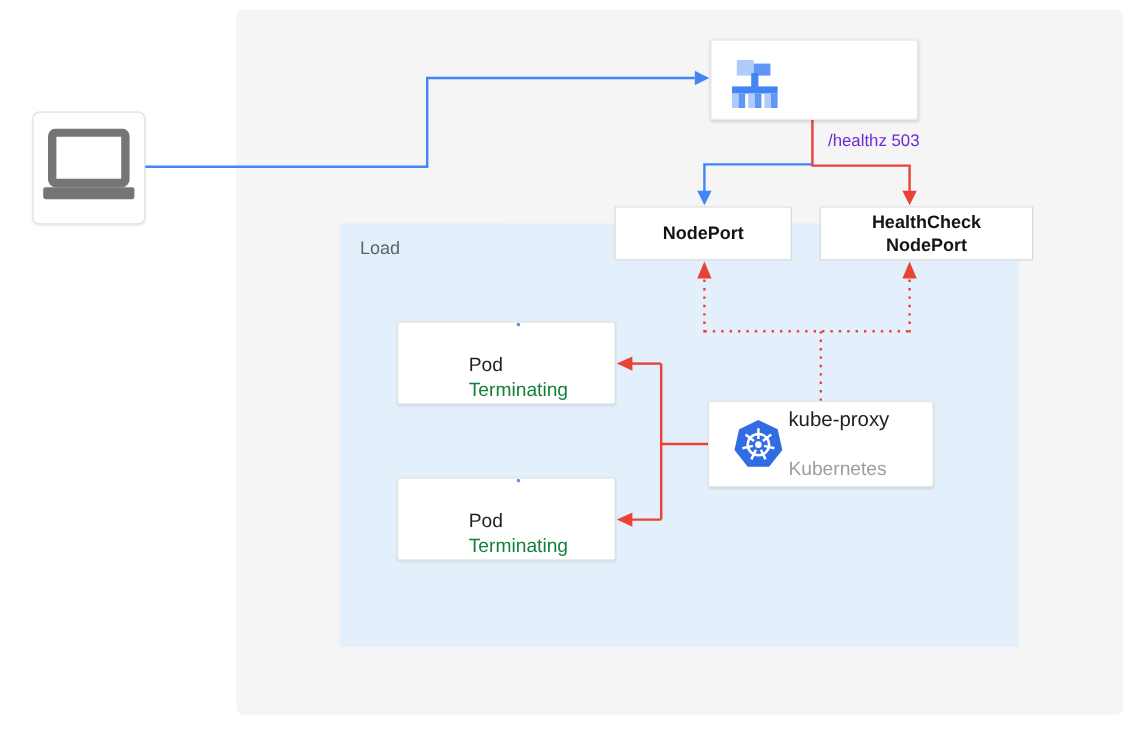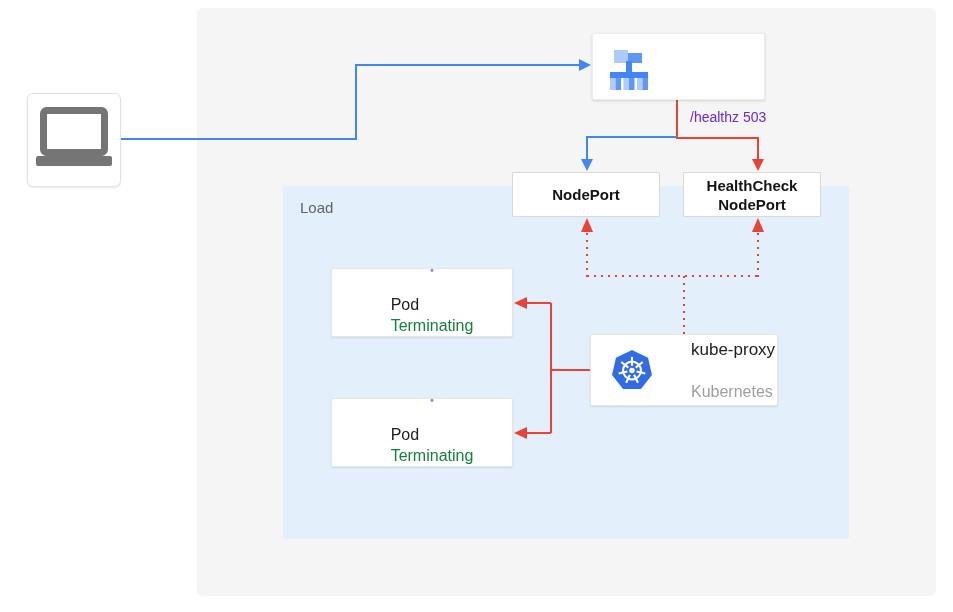--- a/index.html
+++ b/index.html
@@ -32,33 +32,33 @@
     border-radius:2px;box-shadow:0 1px 3px rgba(0,0,0,0.14);
     display:flex;align-items:center;padding-left:13px;gap:19px;
   }
   .clb-text{font-size:15px;line-height:21px;color:#757575;}
   .port-box{
     border:1px solid #d9d9d9;border-radius:1px;
     display:flex;flex-direction:column;align-items:center;justify-content:center;
     font-weight:bold;color:#141414;text-align:center;
   }
   .nodeport-box{left:512px;top:172px;width:148px;height:45px;font-size:15px;}
-  .hcnp-box{left:683px;top:172px;width:138px;height:45px;font-size:15px;line-height:19px;}
+  .hcnp-box{left:683px;top:172px;width:178px;height:45px;font-size:15px;line-height:19px;}
   .healthz-label{
     position:absolute;left:690px;top:109px;font-size:14px;font-weight:normal;
     color:#6d28d9;z-index:3;
   }
   .entity-box{
     border:1px solid #e6e6e6;border-radius:2px;box-shadow:0 1px 2px rgba(0,0,0,0.10);
     display:flex;align-items:center;
   }
   .pod-box{left:331px;width:182px;height:69px;padding-left:20px;gap:22px;flex-direction:column;}
   .pod-box-1{top:268px;}
   .pod-box-2{top:398px;}
-  .kubeproxy-box{left:590px;top:334px;width:188px;height:72px;padding-left:20px;gap:38px;}
+  .kubeproxy-box{left:590px;top:334px;width:188px;height:72px;padding-left:20px;gap:4px;}
   .entity-title{font-size:16px;line-height:21px;color:#212121;}
   .entity-sub{font-size:16px;line-height:21px;color:#15803d;}
   .kp-title{font-size:17px;line-height:22px;color:#212121;}
   .kp-sub{font-size:16px;line-height:21px;color:#9e9e9e;margin-top:20px;}
 </style>
 </head>
 <body>
 
 <div class="canvas">
 

